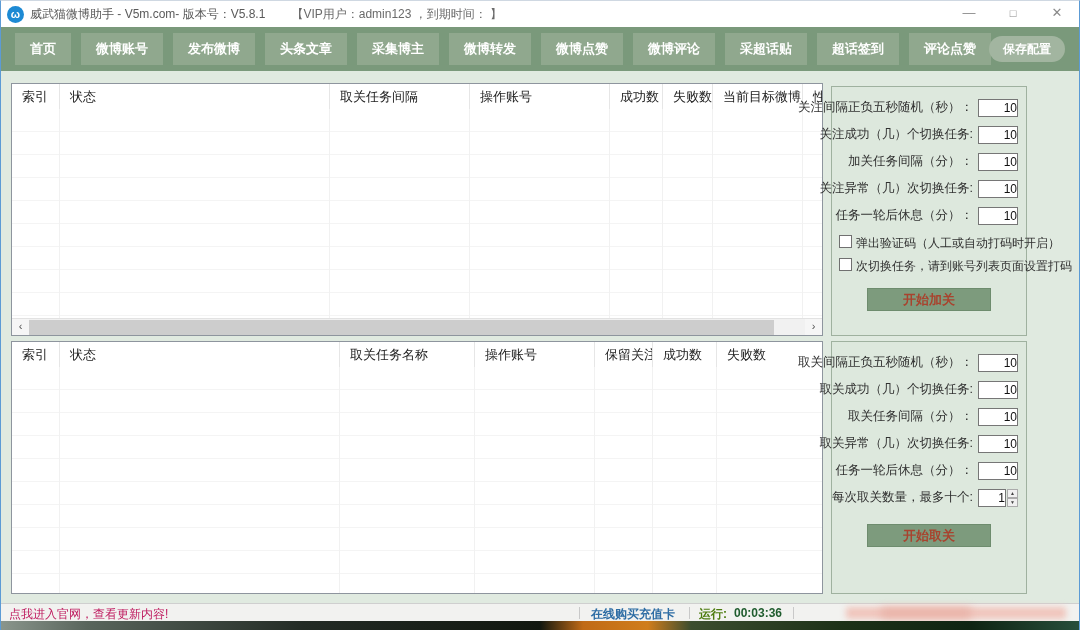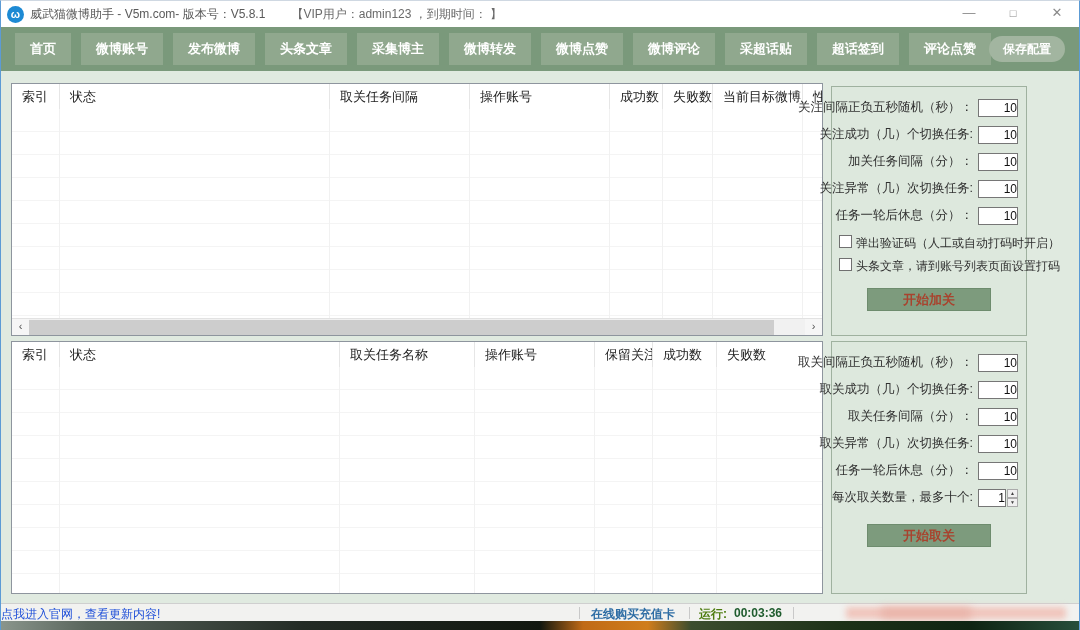--- a/index.html
+++ b/index.html
@@ -67,21 +67,21 @@
   .chk-row { display:flex; align-items:flex-start; padding-left:7px; margin-top:6px; }
   .chk-box { width:13px; height:13px; background:#fff; border:1px solid #707070; margin-right:4px; flex-shrink:0; }
   .chk-label { font-size:12px; color:#303030; white-space:nowrap; }
   .start-btn { width:124px; height:23px; margin:13px auto 0; background:#7d9b7d; border:1px solid #6e8c6e;
                color:#a8432e; font-size:13px; font-weight:bold; text-align:center; line-height:22px; }
 
   
   .statusbar { position:absolute; top:602px; left:0; width:100%; height:18px; background:#f2f2f0;
                border-top:1px solid #cfcfcf; font-size:12px; }
   .sb-item { position:absolute; top:2px; white-space:nowrap; }
-  .sb-update { left:0; color:#1d4ed8; }
+  .sb-update { left:8px; color:#be185d; }
   .sb-buy { left:590px; color:#2e6da4; font-weight:bold; }
   .sb-run-label { left:698px; color:#4d7c0f; font-weight:bold; }
   .sb-run-time { left:733px; color:#1f5c2e; font-weight:bold; }
   .sb-div { position:absolute; top:3px; width:1px; height:12px; background:#c9c9c9; }
   .d1{left:578px} .d2{left:688px} .d3{left:792px}
   .sb-blur { position:absolute; left:845px; top:3px; width:220px; height:12px; background:#f0c5bc;
              filter:blur(3px); border-radius:2px; }
   .sb-blur2 { position:absolute; left:880px; top:4px; width:90px; height:10px; background:#e9b2a7;
               filter:blur(4px); }
 
@@ -191,21 +191,21 @@
       <div class="cfg-row">
         <span class="cfg-label">任务一轮后休息（分）：</span>
         <input class="cfg-input" value="10" style="">
       </div>
       <div class="chk-row">
         <span class="chk-box"></span>
         <span class="chk-label">弹出验证码（人工或自动打码时开启）</span>
       </div>
       <div class="chk-row">
         <span class="chk-box"></span>
-        <span class="chk-label">头条文章，请到账号列表页面设置打码</span>
+        <span class="chk-label">次切换任务，请到账号列表页面设置打码</span>
       </div>
       <div class="start-btn">开始加关</div>
     </div>
 
     <div class="cfg cfg2">
       <div class="cfg-row">
         <span class="cfg-label">取关间隔正负五秒随机（秒）：</span>
         <input class="cfg-input" value="10" style="">
       </div>
       <div class="cfg-row">

